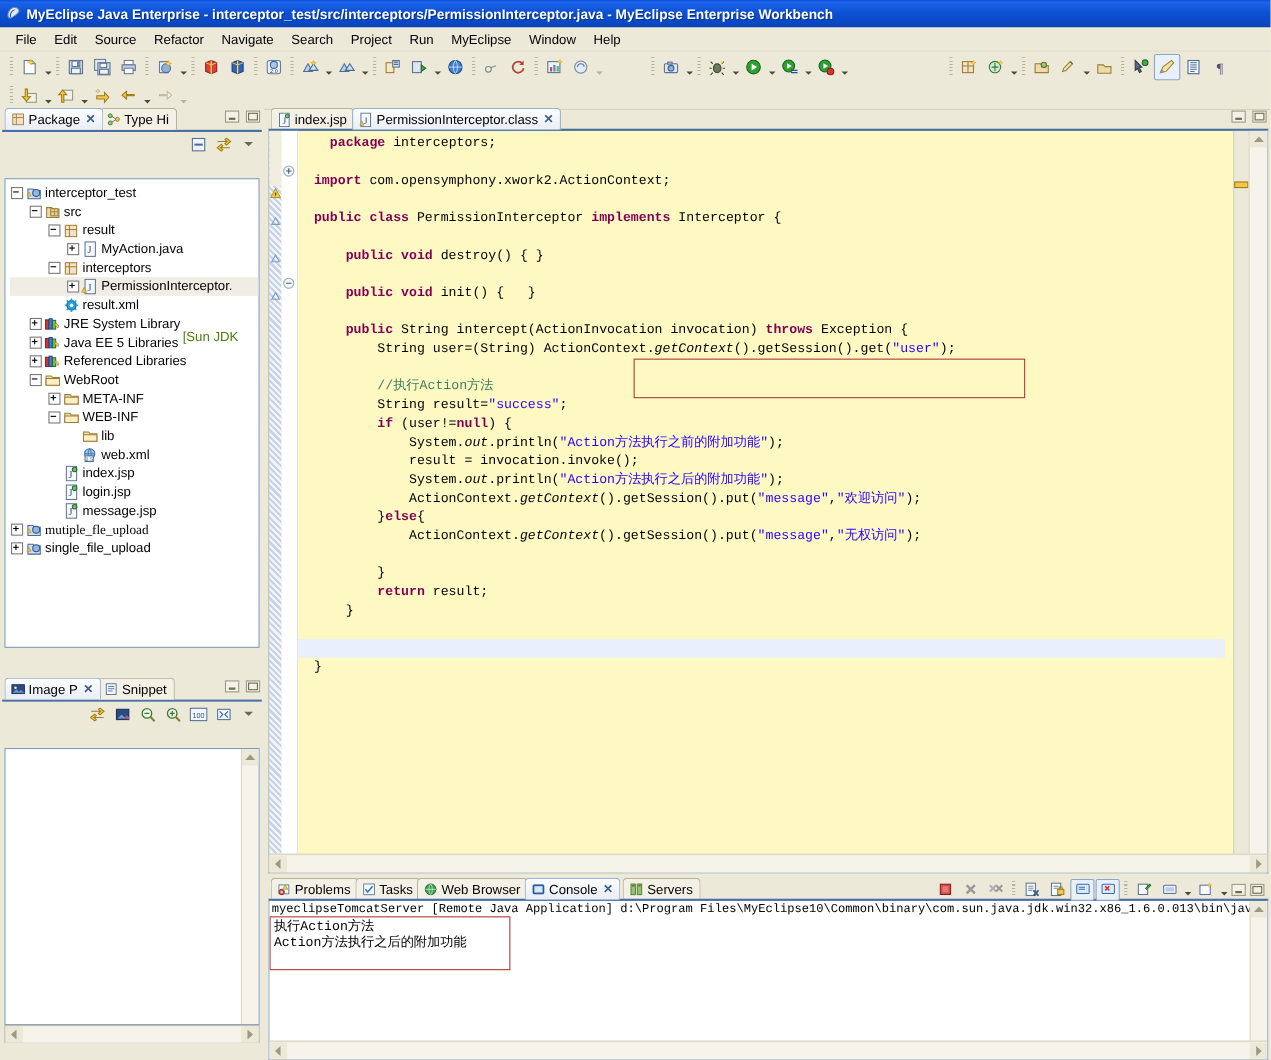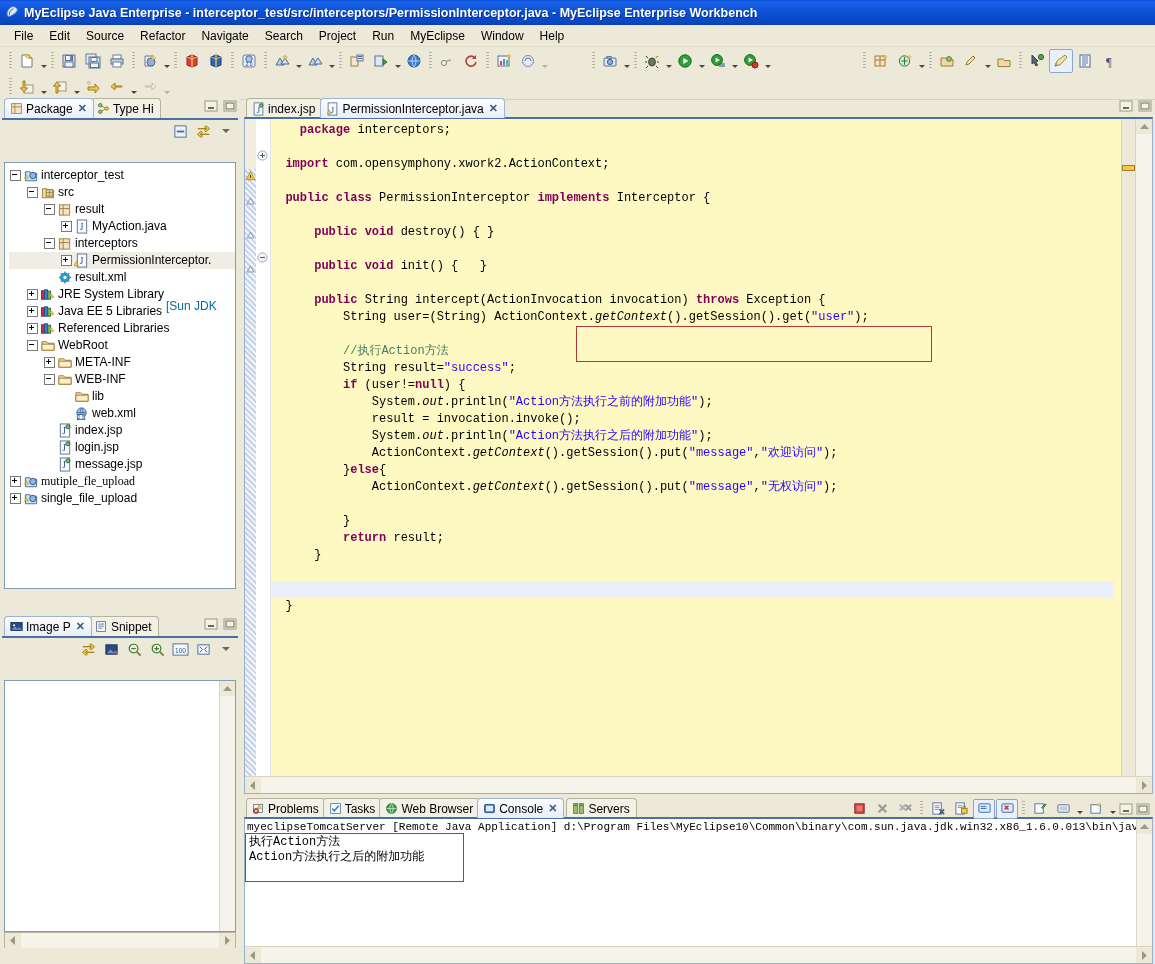--- a/index.html
+++ b/index.html
@@ -94,21 +94,21 @@
   }
   .tree{padding:4px 0 0 4px;font-size:12px;line-height:17px;color:#000;user-select:none;}
   .trow{display:flex;align-items:center;height:17px;white-space:nowrap;}
   .trow.sel{background:#f0eee4;}
   .texp{width:13px;height:13px;flex:0 0 auto;display:inline-flex;align-items:center;justify-content:center;}
   .texp .bx{width:9px;height:9px;border:1px solid #7a7a7a;background:#fff;position:relative;}
   .texp .bx:before{content:"";position:absolute;left:1px;top:3px;width:5px;height:1px;background:#000;}
   .texp .bx.plus:after{content:"";position:absolute;left:3px;top:1px;width:1px;height:5px;background:#000;}
   .tico{width:17px;height:16px;flex:0 0 auto;display:inline-flex;align-items:center;justify-content:center;}
   .tlbl{padding-left:2px;}
-  .tdim{color:#0369a1;margin-top:24px;}
+  .tdim{color:#4d7c0f;margin-top:24px;}
 
   
   .hscroll{height:16px;background:#f1efe2;border-top:1px solid #d6d2c0;display:flex;align-items:center;}
   .sb-arrow{width:16px;height:15px;display:flex;align-items:center;justify-content:center;background:#ece9d8;}
   .sb-track{flex:1;height:15px;background:#f6f4ea;position:relative;}
   .sb-thumb{position:absolute;top:0;height:15px;background:linear-gradient(to bottom,#e8f0fb,#bdd2ef);border:1px solid #8fa8c8;box-sizing:border-box;}
   .vscroll{width:16px;background:#f6f4ea;display:flex;flex-direction:column;align-items:center;}
 
   
   .editor{position:absolute;left:0;top:0;width:913px;height:698px;}
@@ -940,21 +940,21 @@
             <span>index.jsp</span>
           </div>
           <div class="vtab active" style="margin-left:-2px;">
             <span>
               <svg width="13" height="14" viewBox="0 0 14 16">
                   <rect x="2" y="1" width="10" height="14" fill="#f7fbff" stroke="#5d7392"></rect>
                   <text x="5" y="12" font-size="10" fill="#2a4f8a" font-family="Liberation Serif, serif">J</text>
                   <path d="M1 9l2.4 4.6H-1z" fill="#f2c84c" stroke="#a07f1a" stroke-width=".6" transform="translate(2,0)"></path>
                 </svg>
             </span>
-            <span>PermissionInterceptor.java</span>
+            <span>PermissionInterceptor.class</span>
             <span class="x">✕</span>
           </div>
           <div class="vwinbtns">
             <span class="vmin">
               <svg width="14" height="12" viewBox="0 0 14 12">
                   <rect x="1" y="1" width="12" height="10" fill="#f4f2e6" stroke="#9a9a84"></rect>
                   <rect x="4" y="7" width="6" height="2" fill="#6a6a58"></rect>
                 </svg>
             </span>
             <span class="vmax">

